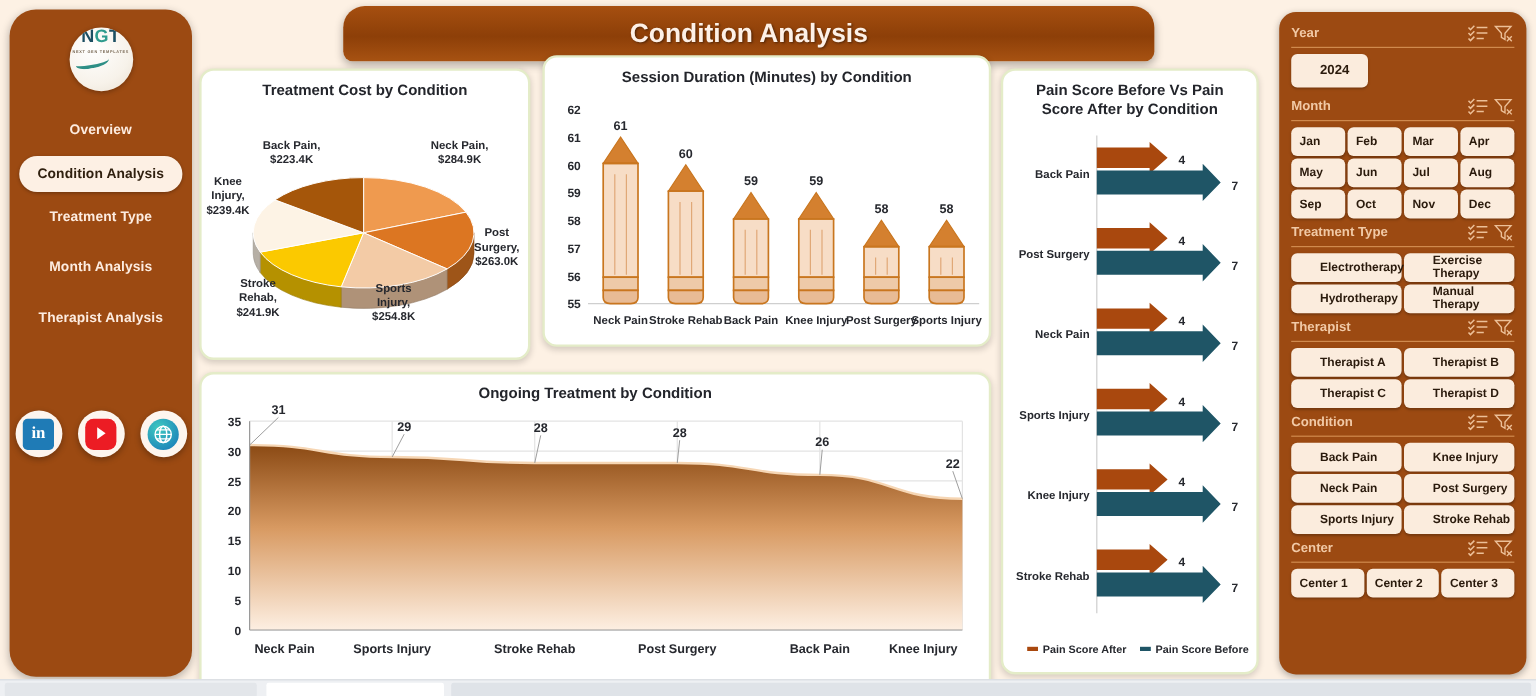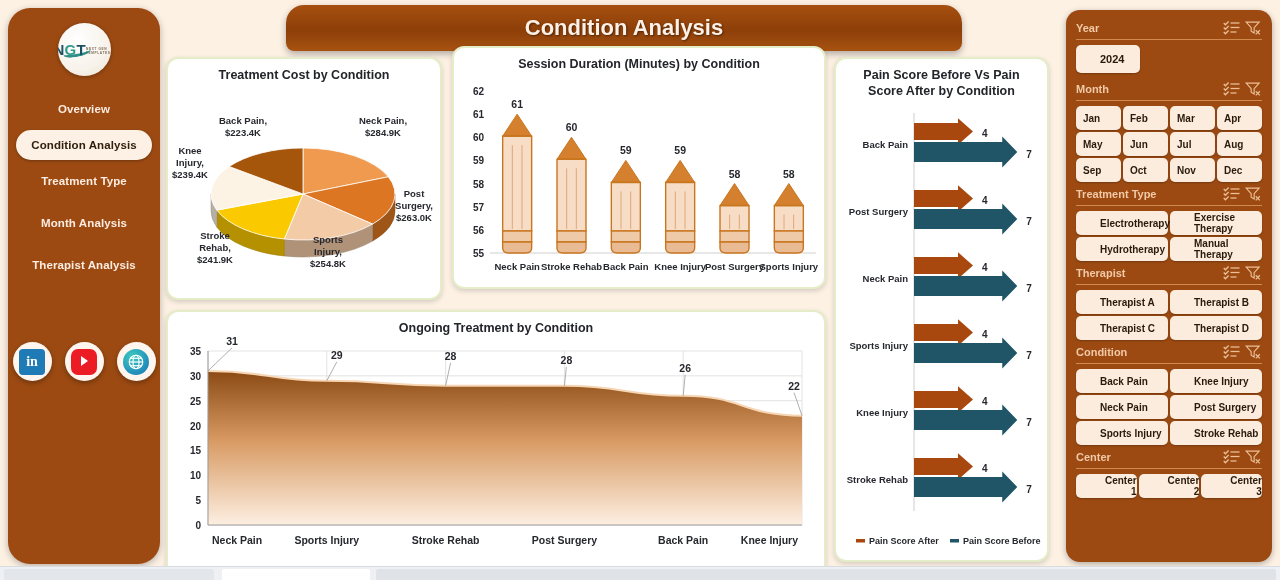--- a/index.html
+++ b/index.html
@@ -29,21 +29,21 @@
     position: absolute; left: 8px; top: 8px; width: 152px; height: 556px;
     background: #9c4a12; border-radius: 22px;
     box-shadow: 0 2px 7px rgba(0,0,0,.28);
     display: flex; flex-direction: column; align-items: center;
   }
   .logo {
     margin-top: 15px;
     width: 53px; height: 53px; border-radius: 50%;
     background: radial-gradient(circle at 38% 32%, #ffffff 0%, #f7f2ea 62%, #e9e0d2 100%);
     box-shadow: 0 1px 4px rgba(0,0,0,.3);
-    display:flex; flex-direction:row; align-items:center; justify-content:flex-end;
+    display:flex; flex-direction:column; align-items:center; justify-content:flex-start;
     position: relative; overflow: hidden;
   }
   .logo .swoosh {
     position:absolute; left:5px; top:24px; width:28px; height:10px;
     border-bottom: 3px solid #2e8f86; border-radius: 0 0 60% 40%;
     transform: rotate(-8deg);
   }
   .logo .ngt {
     font-size: 15px; font-weight: bold; letter-spacing: .3px;
     color: #1c4f63; line-height: 1; position: relative; z-index: 2;
@@ -128,21 +128,21 @@
   .f-rule { height:1px; background:#d08a4e; margin:2px 0 5px; }
   .f-grid { display:flex; flex-wrap: wrap; gap: 2px; }
   .chip {
     background:#fbecdd; color:#2a1a0c; font-size:10px; font-weight:bold;
     border-radius:5px; height:24px; display:flex; align-items:center;
     padding-left:24px; box-shadow:0 1px 2px rgba(0,0,0,.25); cursor:pointer;
   }
   .c-year { width: 64px; height: 28px; font-size: 11px; margin-bottom: 4px; }
   .c-m  { width: calc(25% - 1.5px); padding-left:7px; }
   .c-2  { width: calc(50% - 1px); }
-  .c-3  { width: calc(33.33% - 1.34px); padding-left: 21px; text-align: right; }
+  .c-3  { width: calc(33.33% - 1.34px); padding-left: 7px; }
 </style>
 </head>
 <body>
 
 <div id="app">
 
   <div class="sidebar">
     <div class="logo">
       <div class="swoosh"></div>
       <div class="ngt">N<span class="g">G</span>T</div>

